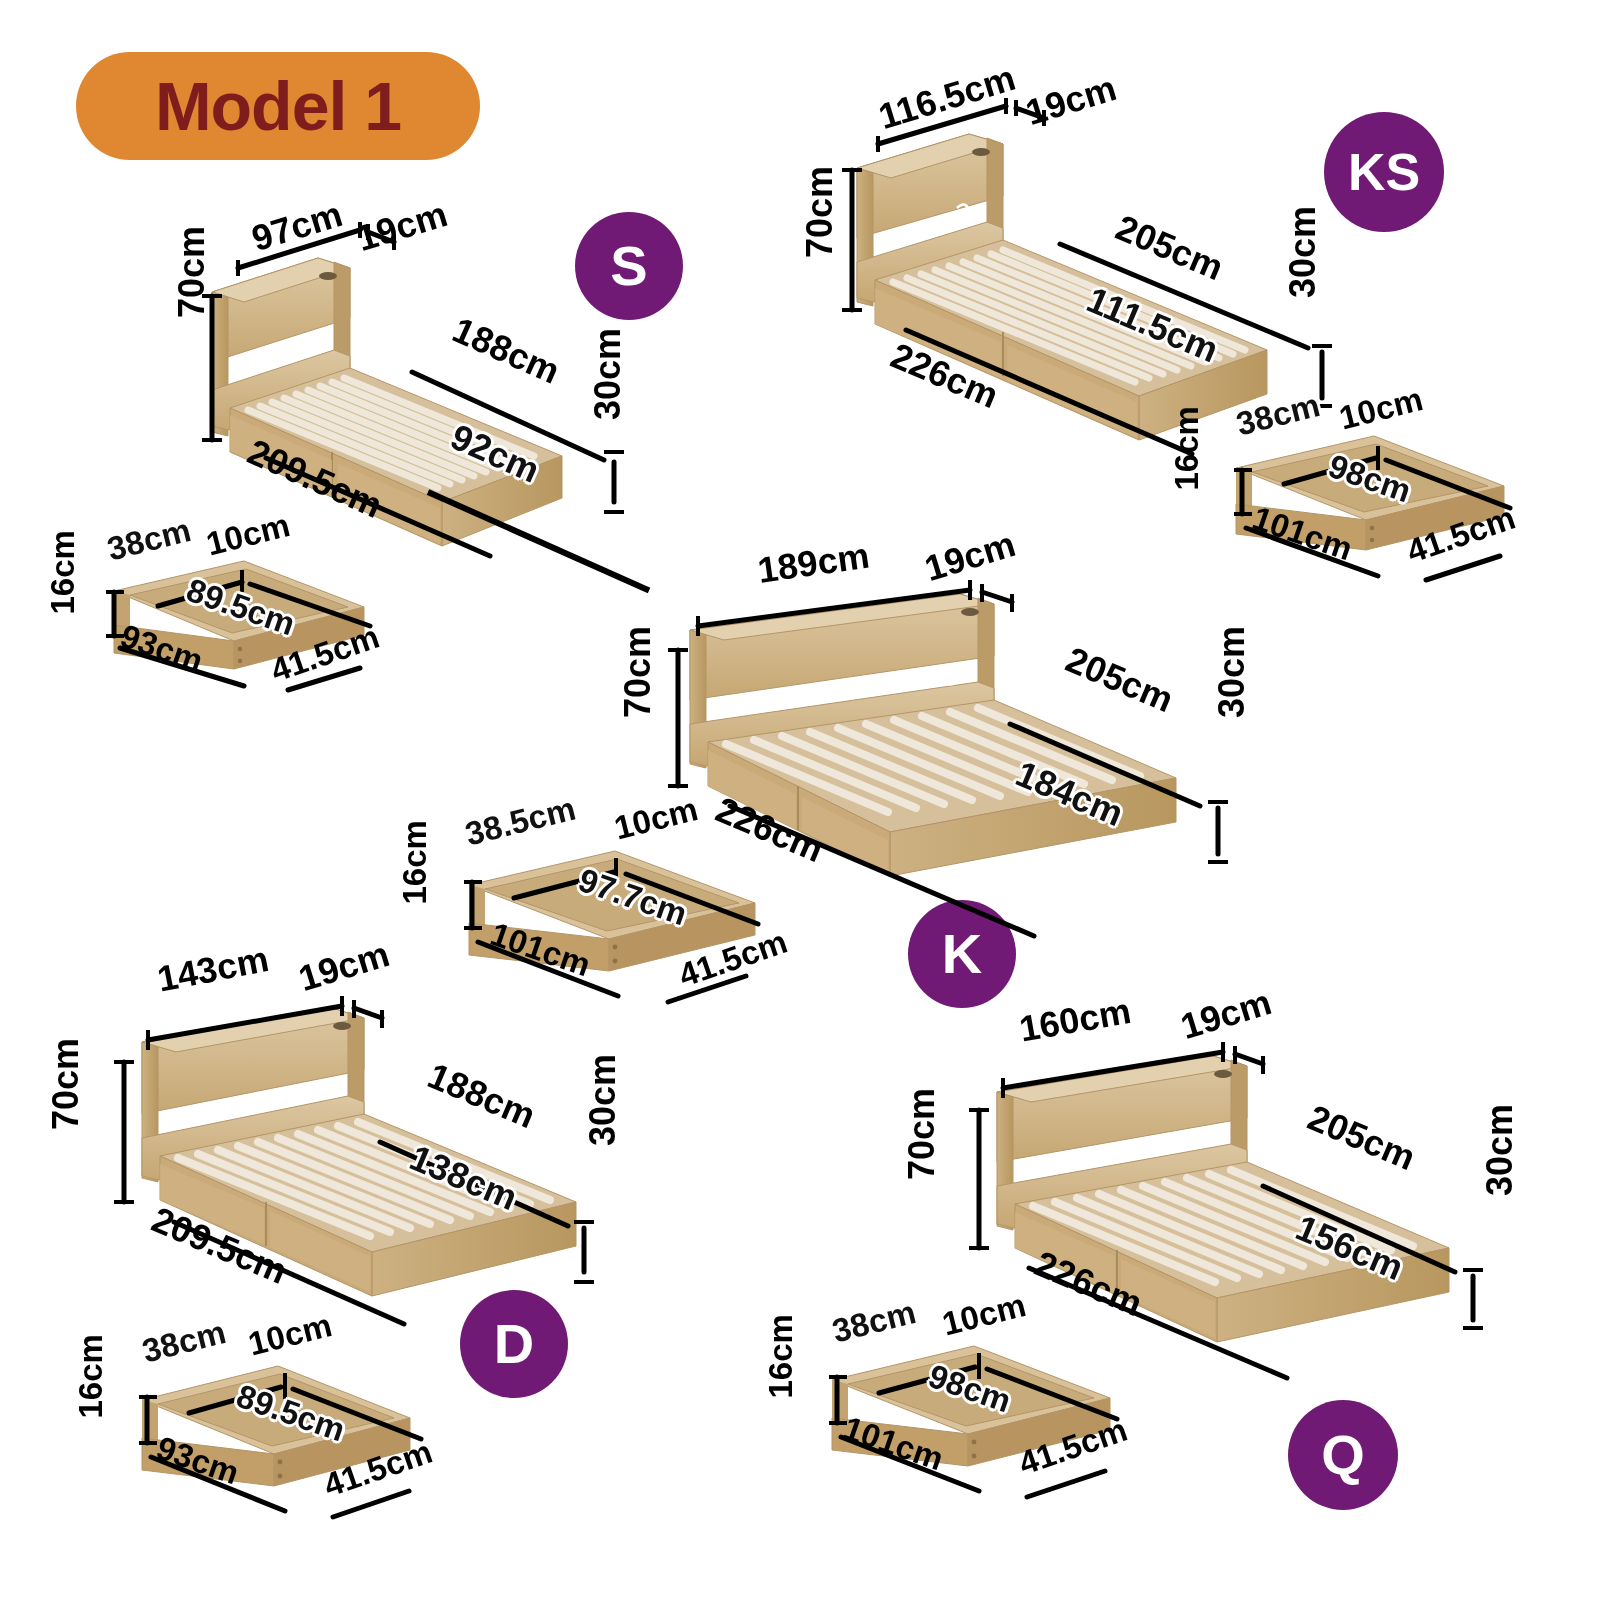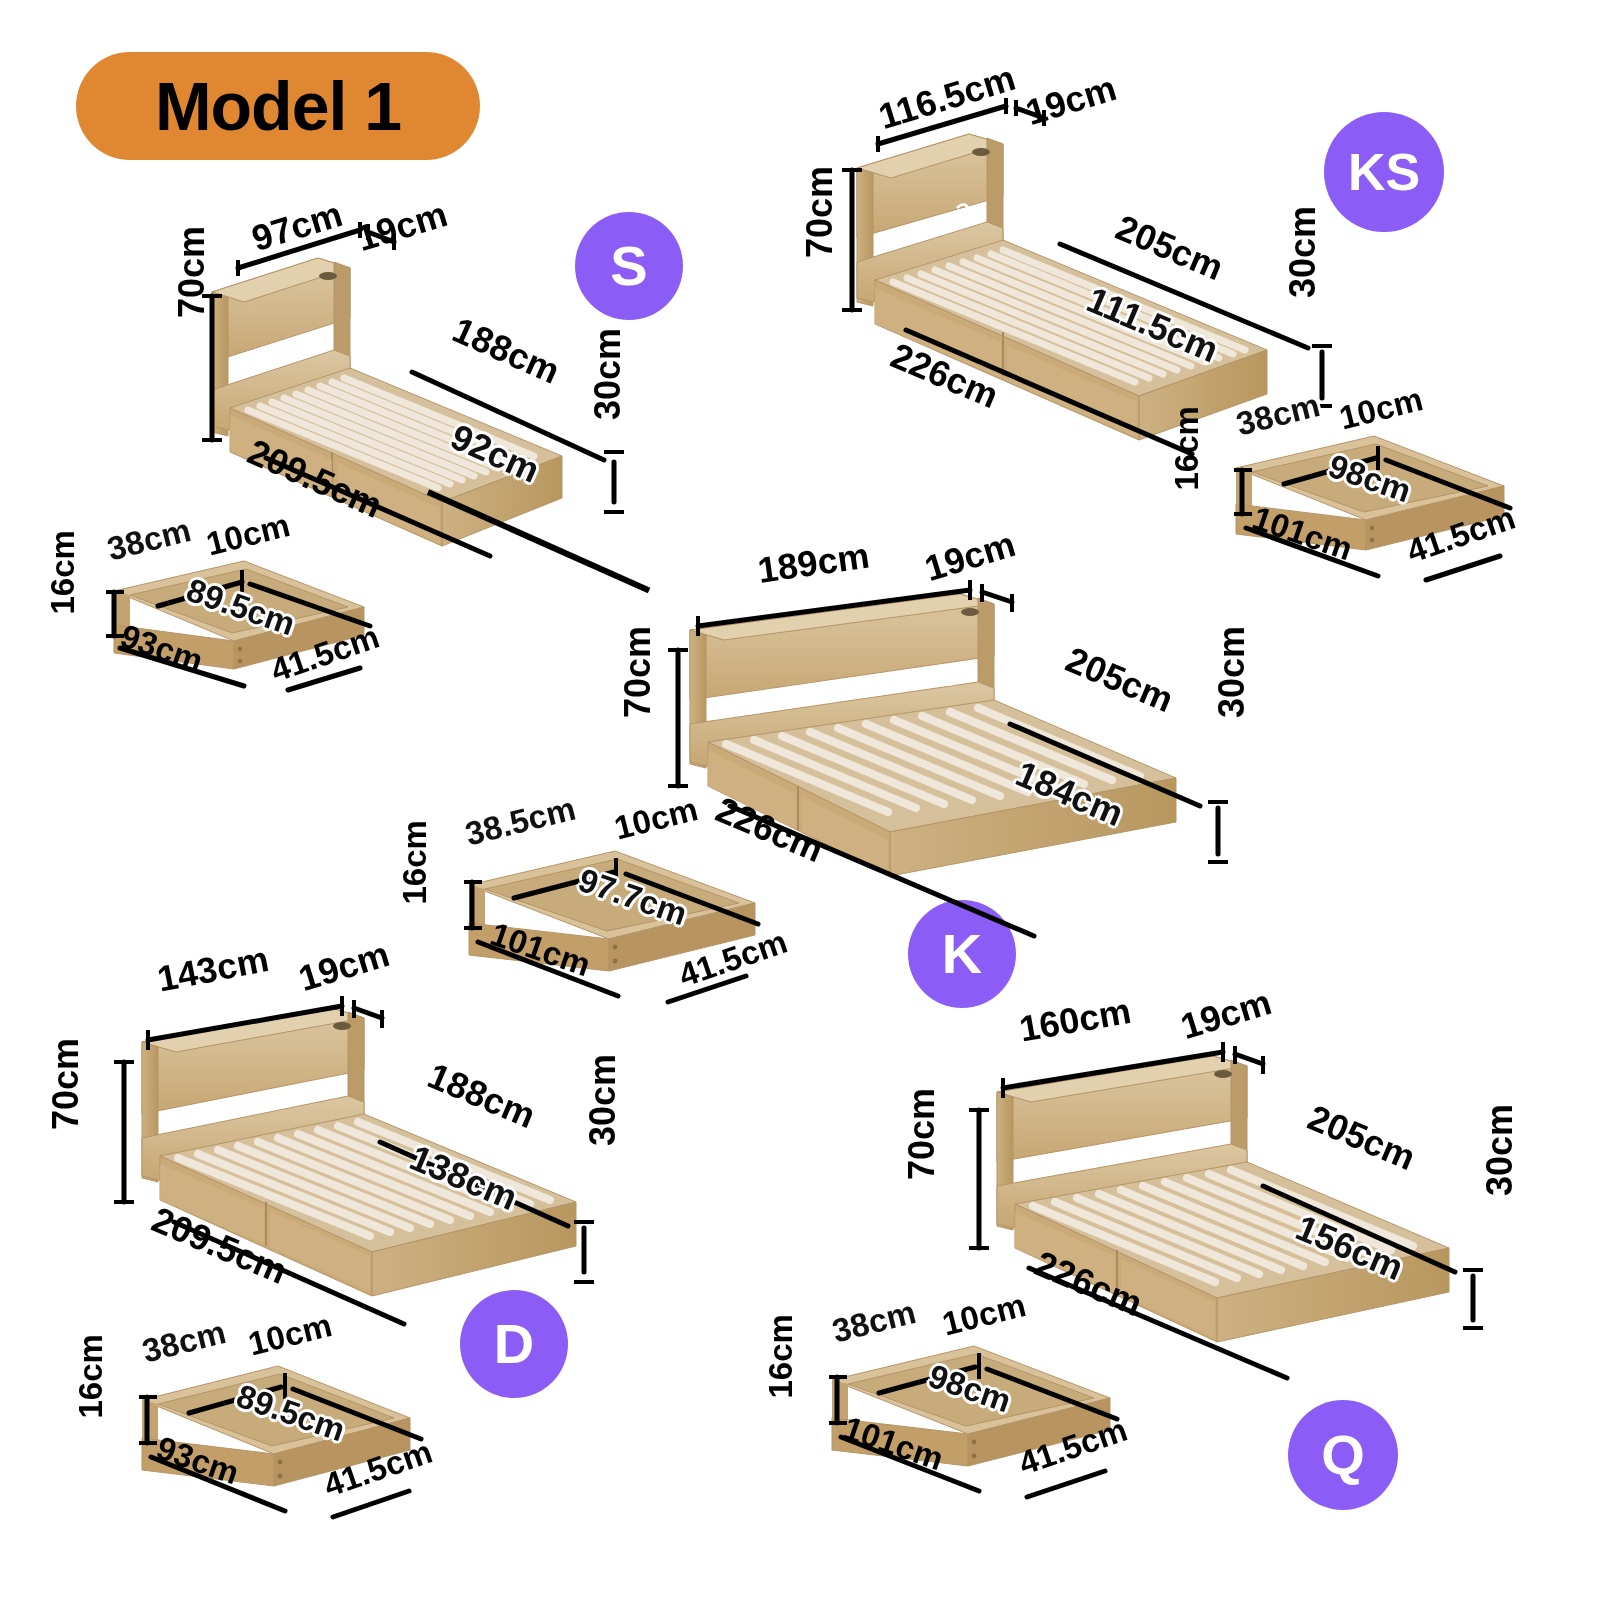--- a/index.html
+++ b/index.html
@@ -4,24 +4,24 @@
 <style>
   html,body{margin:0;padding:0;background:#ffffff;}
   body{width:1600px;height:1600px;position:relative;overflow:hidden;
        font-family:"Liberation Sans","DejaVu Sans",sans-serif;}
 
   
   .model-pill{
     position:absolute;left:76px;top:52px;width:404px;height:108px;
     background:#e08732;border-radius:54px;
     display:flex;align-items:center;justify-content:center;
-    color:#000000;font-size:68px;font-weight:bold;letter-spacing:-1px;
+    color:#7f1d1d;font-size:68px;font-weight:bold;letter-spacing:-1px;
   }
   .size-badge{
-    position:absolute;border-radius:50%;background:#8b5cf6;
+    position:absolute;border-radius:50%;background:#701a75;
     display:flex;align-items:center;justify-content:center;
     color:#ffffff;font-weight:bold;line-height:1;
   }
 
   
   .dim{
     position:absolute;
     font-weight:bold;
     color:#000000;
     white-space:nowrap;

